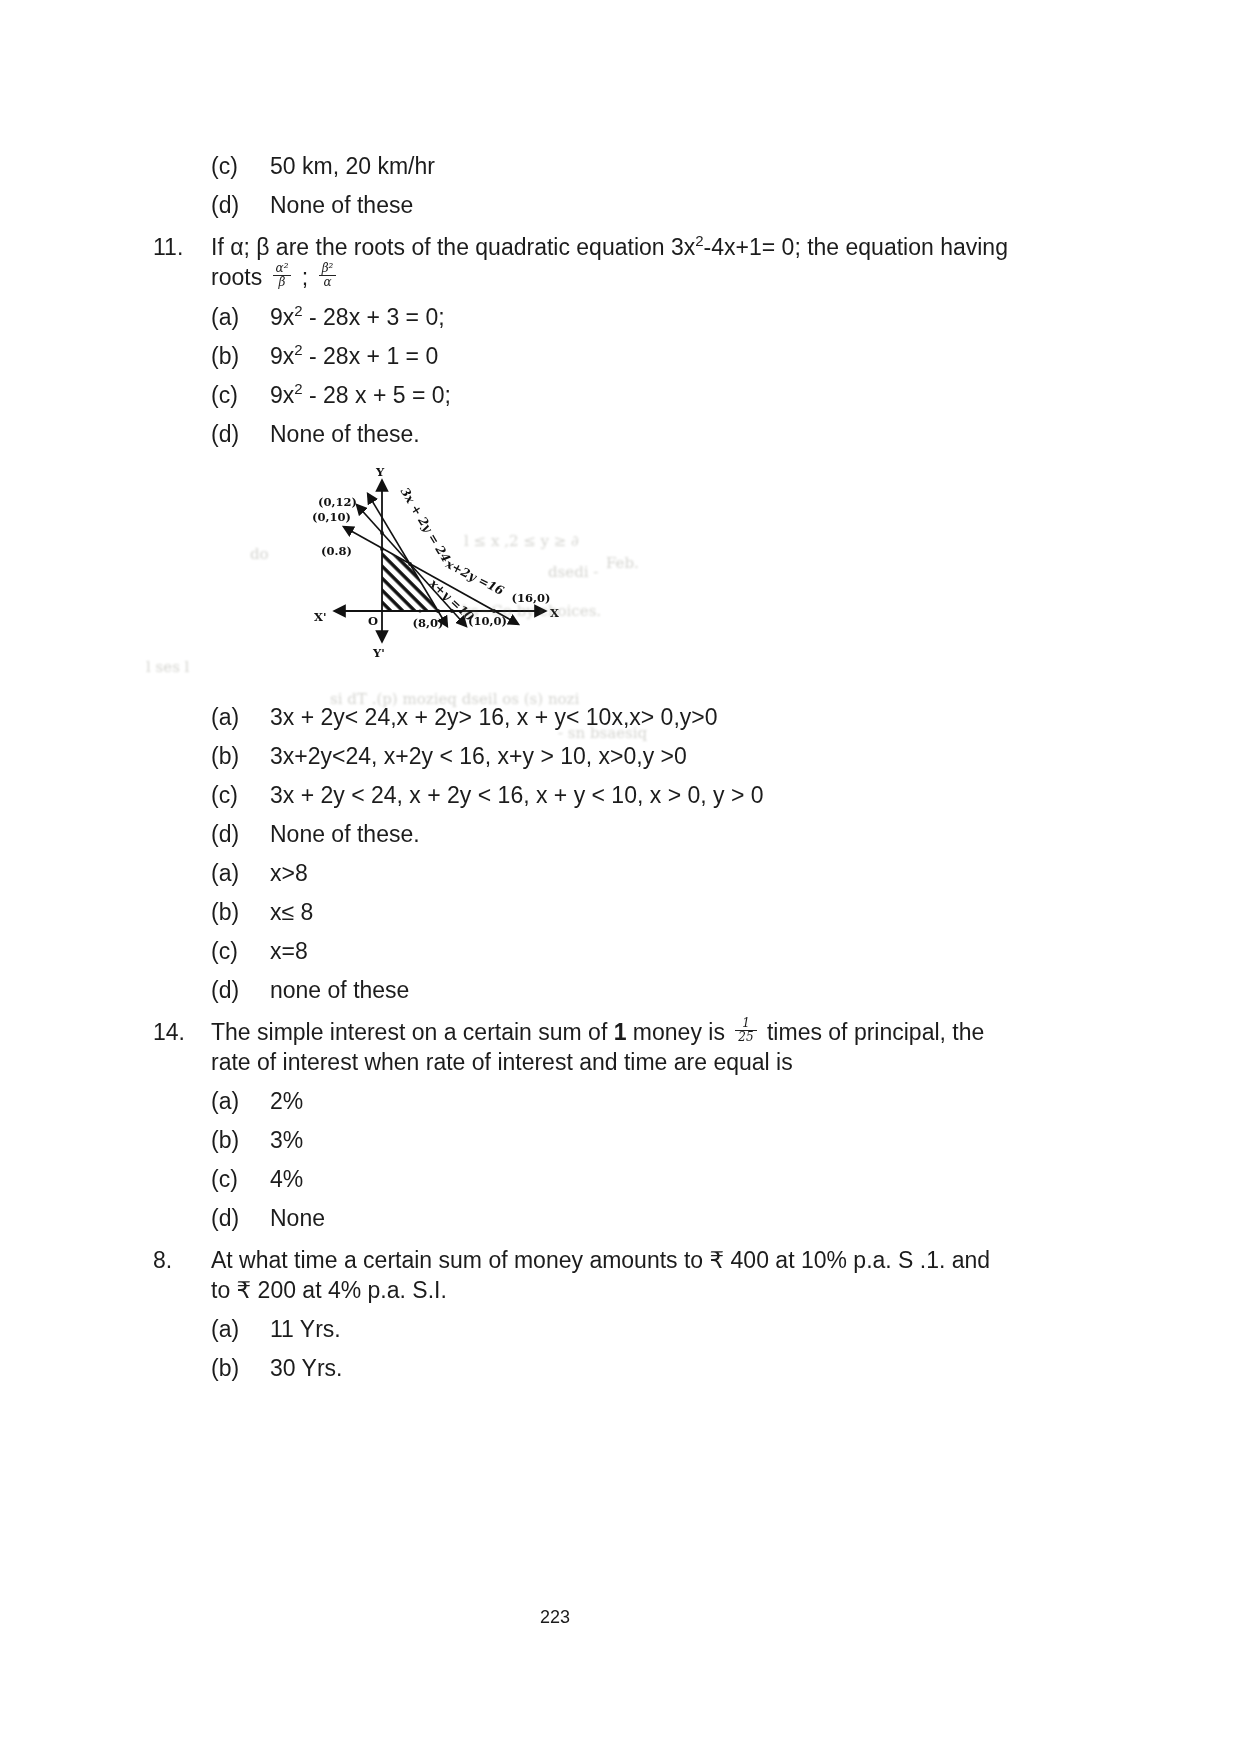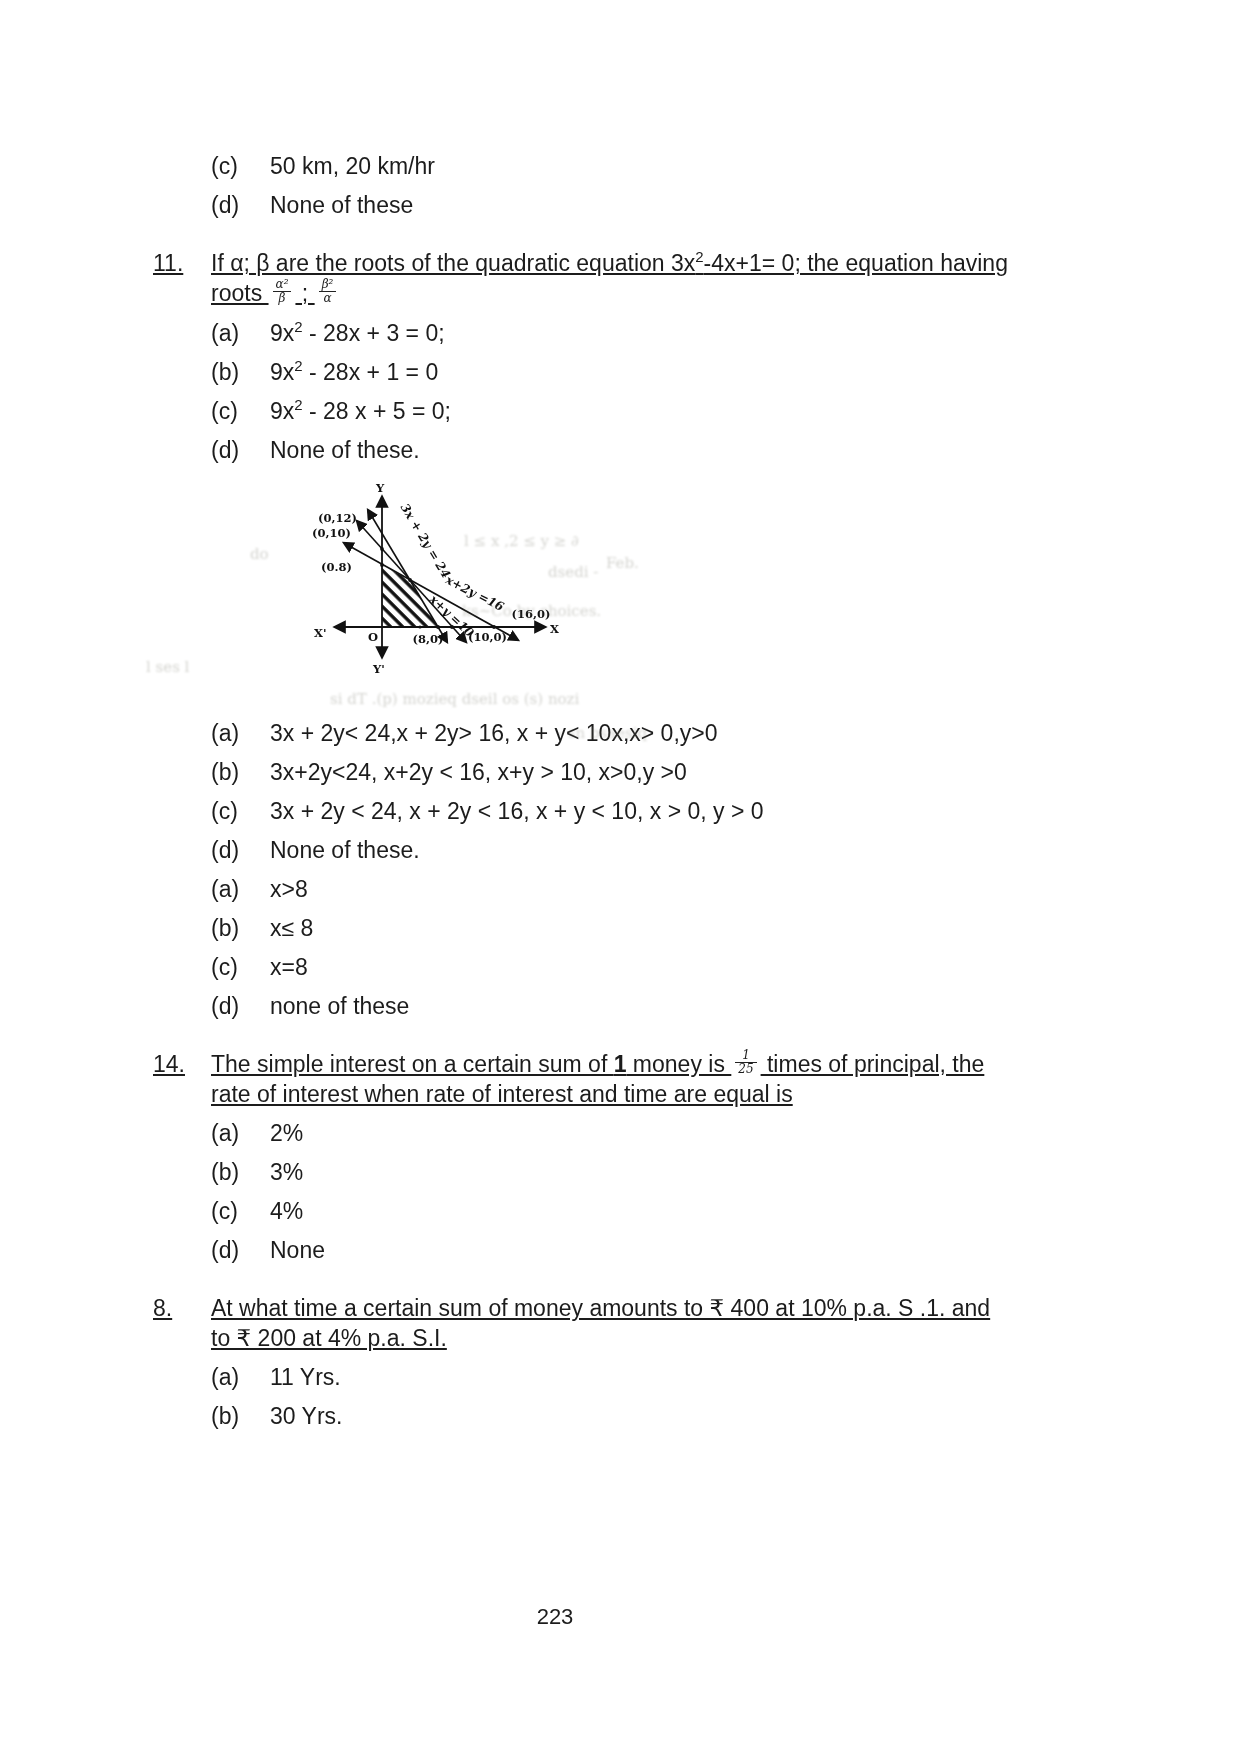--- a/index.html
+++ b/index.html
@@ -3,21 +3,21 @@
 <meta charset="utf-8">
 <style>
   html,body{margin:0;padding:0;}
   body{
     width:1241px;height:1754px;background:#ffffff;position:relative;
     font-family:"Liberation Sans","DejaVu Sans",sans-serif;color:#1c1c1c;
     overflow:hidden;
   }
   .page{position:absolute;inset:0;}
   #doc{position:absolute;left:153px;top:142px;width:905px;font-size:23px;}
-  .q-row{display:flex;margin-top:28px;text-decoration:underline;}
+  .q-row{display:flex;margin-top:12px;}
   .q-num{width:58px;flex:none;line-height:30px;}
   .q-text{flex:1;line-height:30px;}
   .opt-row{display:flex;margin:10px 0 0 58px;}
   .opt-label{width:59px;flex:none;line-height:29px;}
   .opt-text{flex:1;line-height:29px;}
   sup{font-size:15px;line-height:0;}
   b{font-weight:bold;}
   .frac{
     display:inline-block;vertical-align:middle;text-align:center;
     font-family:"DejaVu Serif",serif;font-style:italic;font-size:12px;
@@ -30,21 +30,21 @@
     margin:14px 0 28px 87px;}
   #figure-wrap svg{position:absolute;left:0;top:0;}
   .fig-label{font-family:"DejaVu Serif",serif;font-weight:bold;font-size:11.5px;fill:#111;}
   .fig-line-label{font-family:"DejaVu Serif",serif;font-weight:bold;font-style:italic;font-size:12px;fill:#111;}
   
   .artifact{
     position:absolute;color:#7a7a6c;opacity:.32;filter:blur(1px);
     font-size:15px;font-family:"DejaVu Serif",serif;white-space:nowrap;
   }
   .page-num{position:absolute;top:1603px;left:495px;width:120px;text-align:center;
-    font-size:22px;line-height:28px;}
+    font-size:18px;line-height:28px;}
 </style>
 </head>
 <body>
 
 <div class="page">
 
   <div id="doc">
       <div class="opt-row">
         <div class="opt-label">(c)</div>
         <div class="opt-text">50 km, 20 km/hr</div>

